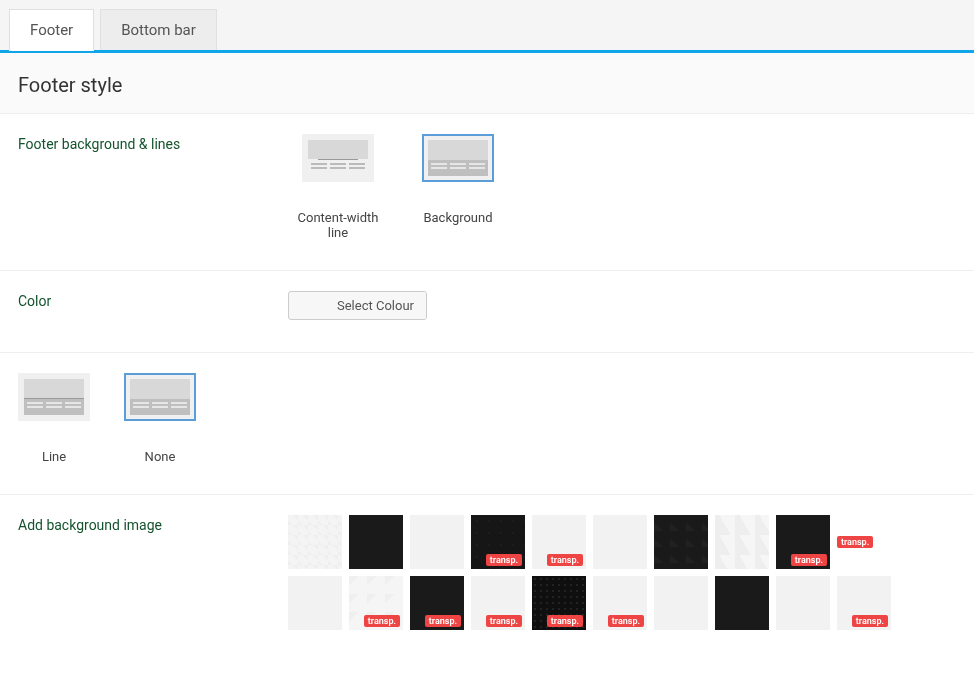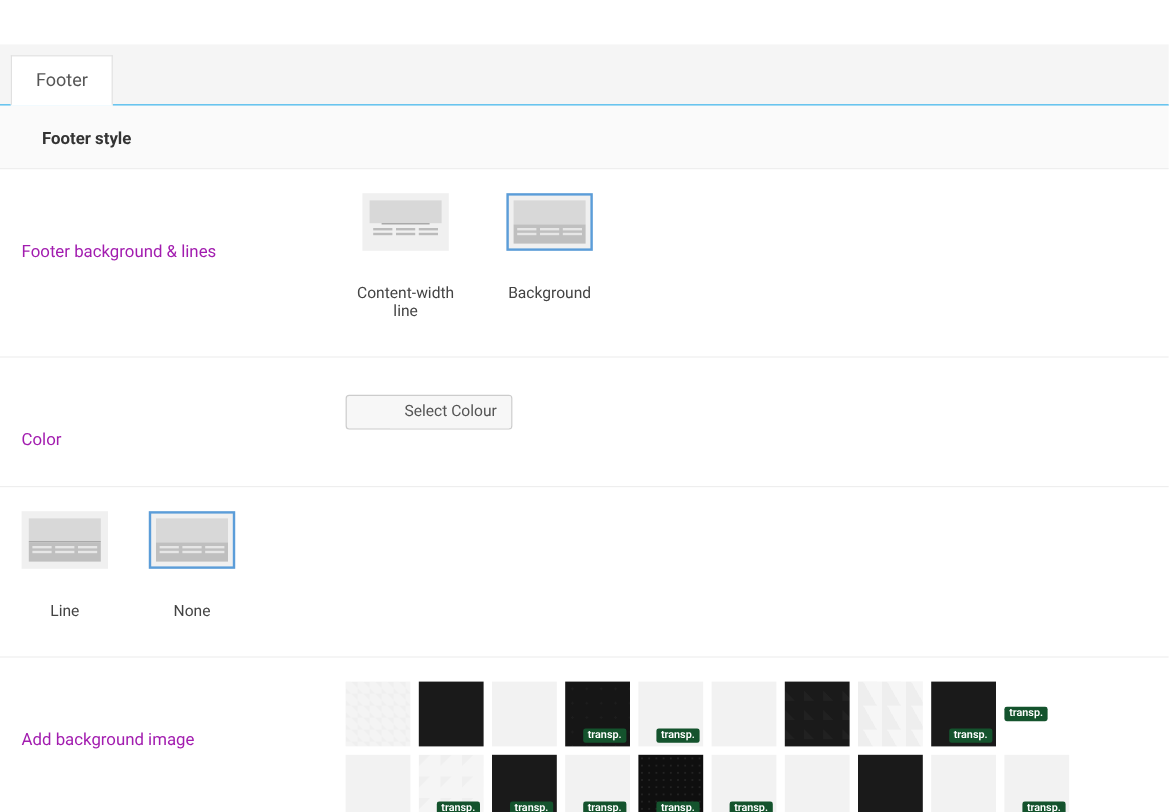--- a/index.html
+++ b/index.html
@@ -6,23 +6,22 @@
     body {
       font-family: -apple-system, BlinkMacSystemFont, "Segoe UI", Roboto, sans-serif;
       background: #ffffff;
       color: #333;
       font-size: 14px;
       width: 974px;
     }
     .tabs {
       display: flex;
       background: #f5f5f5;
-      border-bottom: 1px solid #0ea5e9;
+      border-bottom: 3px solid #0ea5e9;
       padding: 9px 9px 0 9px;
-      margin-top: 37px;
     }
     .tab {
       padding: 11px 20px;
       cursor: pointer;
       color: #555;
       font-size: 15px;
       margin-right: 6px;
       border: 1px solid transparent;
       border-bottom: none;
     }
@@ -31,39 +30,38 @@
       border: 1px solid #e0e0e0;
       border-bottom: 1px solid #fff;
       margin-bottom: -1px;
     }
     .tab.inactive {
       background: #ededed;
       border: 1px solid #e0e0e0;
       border-bottom: none;
     }
     .section-title {
-      padding: 20px 18px 16px 35px;
-      font-size: 14px;
-      font-weight: 700;
+      padding: 20px 18px 16px 18px;
+      font-size: 20px;
+      font-weight: 400;
       color: #333;
       background: #fafafa;
       border-bottom: 1px solid #eee;
     }
     .row {
       display: flex;
       padding: 20px 18px 30px 18px;
       border-bottom: 1px solid #eee;
     }
     .row-label {
       width: 270px;
       flex-shrink: 0;
-      color: #a21caf;
+      color: #14532d;
       font-size: 14px;
       padding-top: 2px;
-      margin-top: 39px;
     }
     .row-content {
       flex: 1;
     }
     .option-group {
       display: flex;
       gap: 34px;
     }
     .option {
       display: flex;
@@ -120,21 +118,21 @@
       height: 1px;
       background: #999;
     }
     .thumb-sep-full {
       height: 1px;
       background: #999;
     }
     
     .color-picker {
       display: inline-flex;
-      align-items: flex-start;
+      align-items: flex-end;
       border: 1px solid #ccc;
       border-radius: 3px;
       overflow: hidden;
       background: #f7f7f7;
     }
     .color-swatch {
       width: 36px;
       background: #24282d;
       border-right: 1px solid #ccc;
     }
@@ -192,34 +190,37 @@
     }
     .bg-triangles {
       background: #f6f6f6;
       background-image: linear-gradient(60deg, rgba(0,0,0,0.03) 50%, transparent 50%);
       background-size: 20px 20px;
     }
     .transp-badge {
       position: absolute;
       bottom: 3px;
       right: 3px;
-      background: #14532d;
+      background: #ef4444;
       color: #fff;
       font-size: 9px;
       padding: 1px 4px;
       border-radius: 2px;
       font-weight: 600;
     }
   </style>
 </head>
 <body>
 
 <div class="tabs">
   <div class="tab active">
     <span>Footer</span>
+  </div>
+  <div class="tab inactive">
+    <span>Bottom bar</span>
   </div>
 </div>
 
 <div class="section-title">Footer style</div>
 
 <div class="row">
   <div class="row-label">Footer background &amp; lines</div>
   <div class="row-content">
     <div class="option-group">
 

